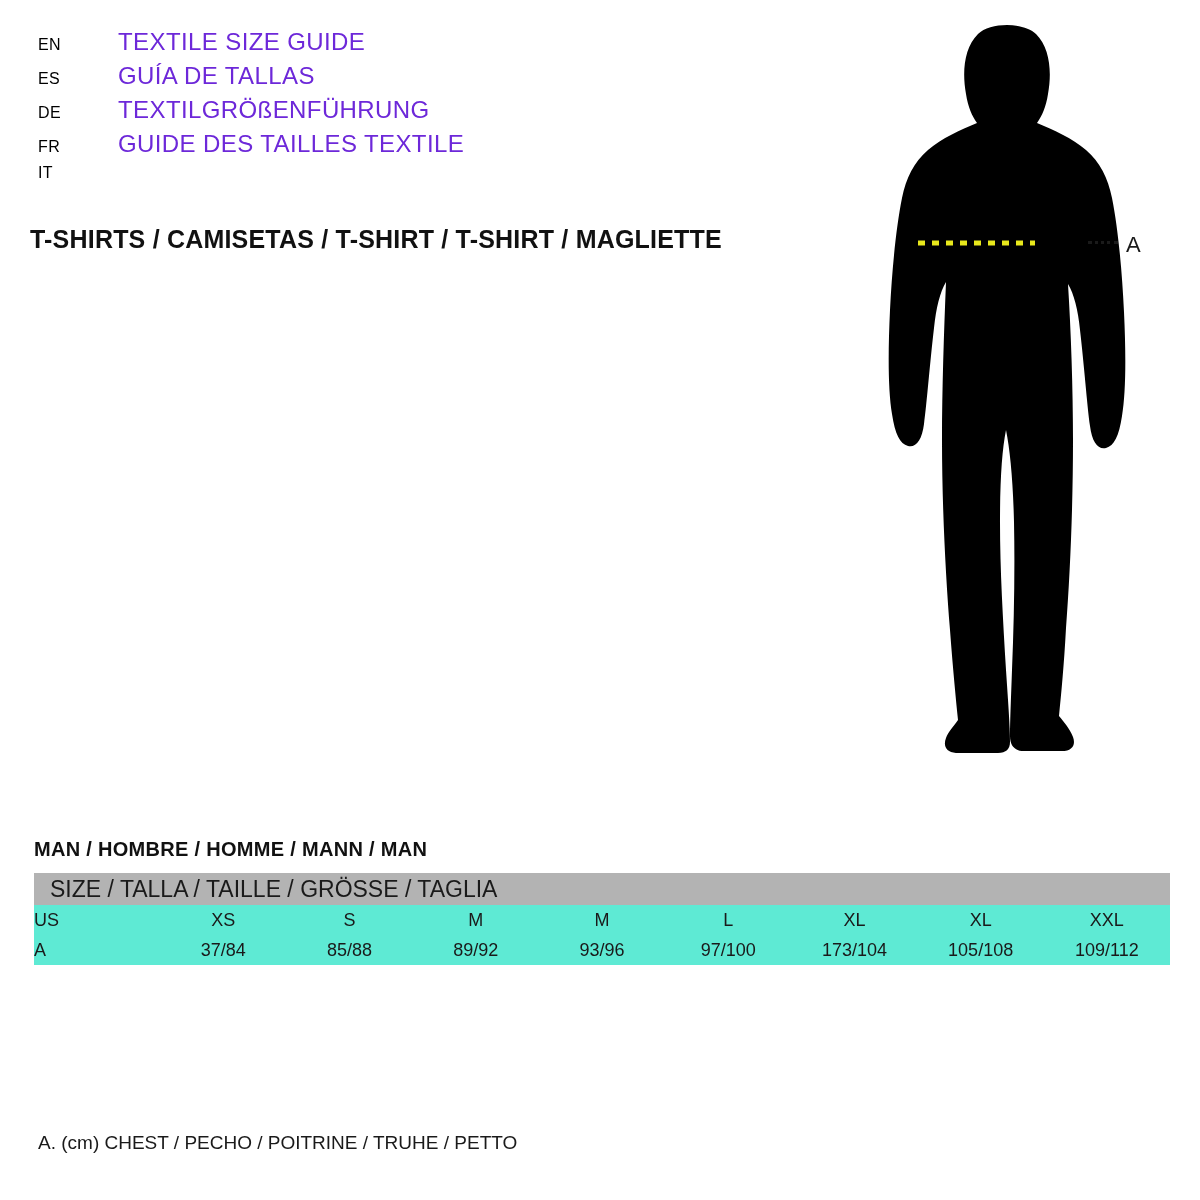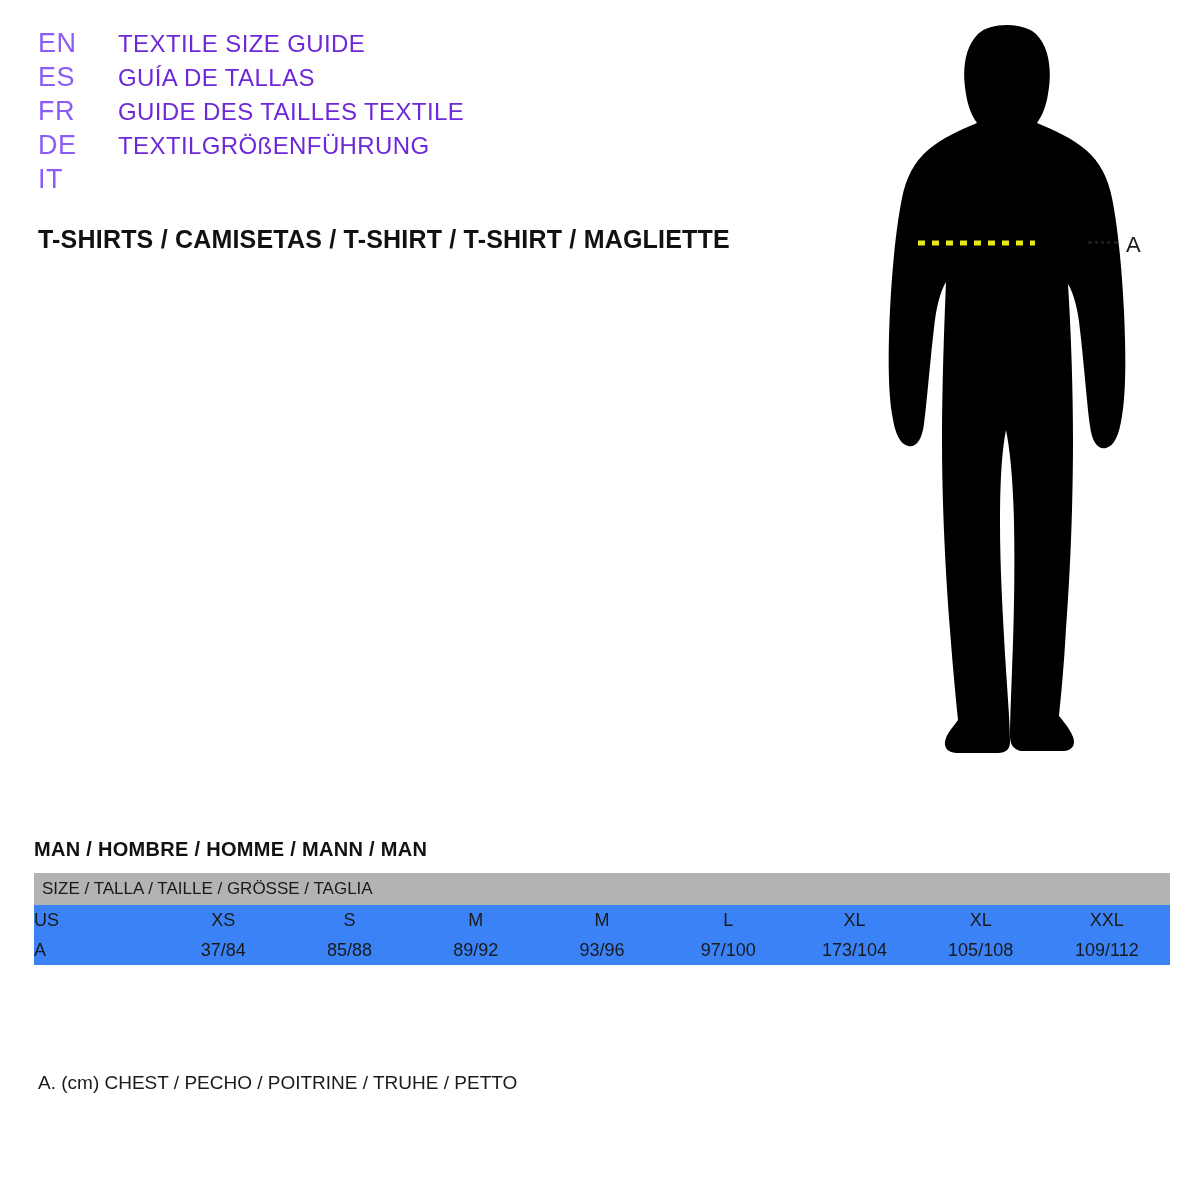--- a/index.html
+++ b/index.html
@@ -23,35 +23,35 @@
     top: 28px;
     width: 720px;
   }
   .lang-row {
     display: flex;
     align-items: baseline;
     height: 34px;
   }
   .lang-code {
     width: 80px;
-    font-size: 27px;
+    font-size: 16px;
     letter-spacing: 0.4px;
-    color: #8b5cf6;
+    color: #000000;
   }
   .lang-text {
     font-size: 24px;
     letter-spacing: 0.4px;
     color: #6d28d9;
     white-space: nowrap;
   }
 
   
   #garment-block {
     position: absolute;
-    left: 38px;
+    left: 30px;
     top: 222px;
     width: 760px;
   }
   .garment-line {
     font-size: 25px;
     font-weight: bold;
     letter-spacing: 0.2px;
     line-height: 34px;
     white-space: nowrap;
     color: #111111;
@@ -104,62 +104,62 @@
     table-layout: fixed;
   }
   table.size-table td {
     font-size: 18px;
     height: 30px;
     padding: 0;
     color: #1a1a1a;
   }
   tr.header-row td {
     background: #b3b3b3;
-    font-size: 17px;
+    font-size: 23px;
     height: 32px;
-    padding-left: 8px;
+    padding-left: 16px;
     white-space: nowrap;
   }
   tr.row-shade td { background: #e6e6e6; }
-  tr.row-plain td { background: #3b82f6; }
+  tr.row-plain td { background: #5eead4; }
   td.label-cell {
     padding-left: 8px;
     text-align: left;
   }
   td.val-cell {
     text-align: center;
   }
   #footnote {
     position: absolute;
     left: 38px;
-    top: 1072px;
+    top: 1132px;
     font-size: 19px;
     color: #1a1a1a;
     white-space: nowrap;
   }
 </style>
 </head>
 <body>
 
 <div id="lang-block">
   <div class="lang-row">
     <span class="lang-code">EN</span>
     <span class="lang-text">TEXTILE SIZE GUIDE</span>
   </div>
   <div class="lang-row">
     <span class="lang-code">ES</span>
     <span class="lang-text">GUÍA DE TALLAS</span>
   </div>
   <div class="lang-row">
+    <span class="lang-code">DE</span>
+    <span class="lang-text">TEXTILGRÖßENFÜHRUNG</span>
+  </div>
+  <div class="lang-row">
     <span class="lang-code">FR</span>
     <span class="lang-text">GUIDE DES TAILLES TEXTILE</span>
-  </div>
-  <div class="lang-row">
-    <span class="lang-code">DE</span>
-    <span class="lang-text">TEXTILGRÖßENFÜHRUNG</span>
   </div>
   <div class="lang-row">
     <span class="lang-code">IT</span>
   </div>
 </div>
 
 <div id="garment-block">
   <div class="garment-line">T-SHIRTS / CAMISETAS / T-SHIRT / T-SHIRT / MAGLIETTE</div>
 </div>
 

